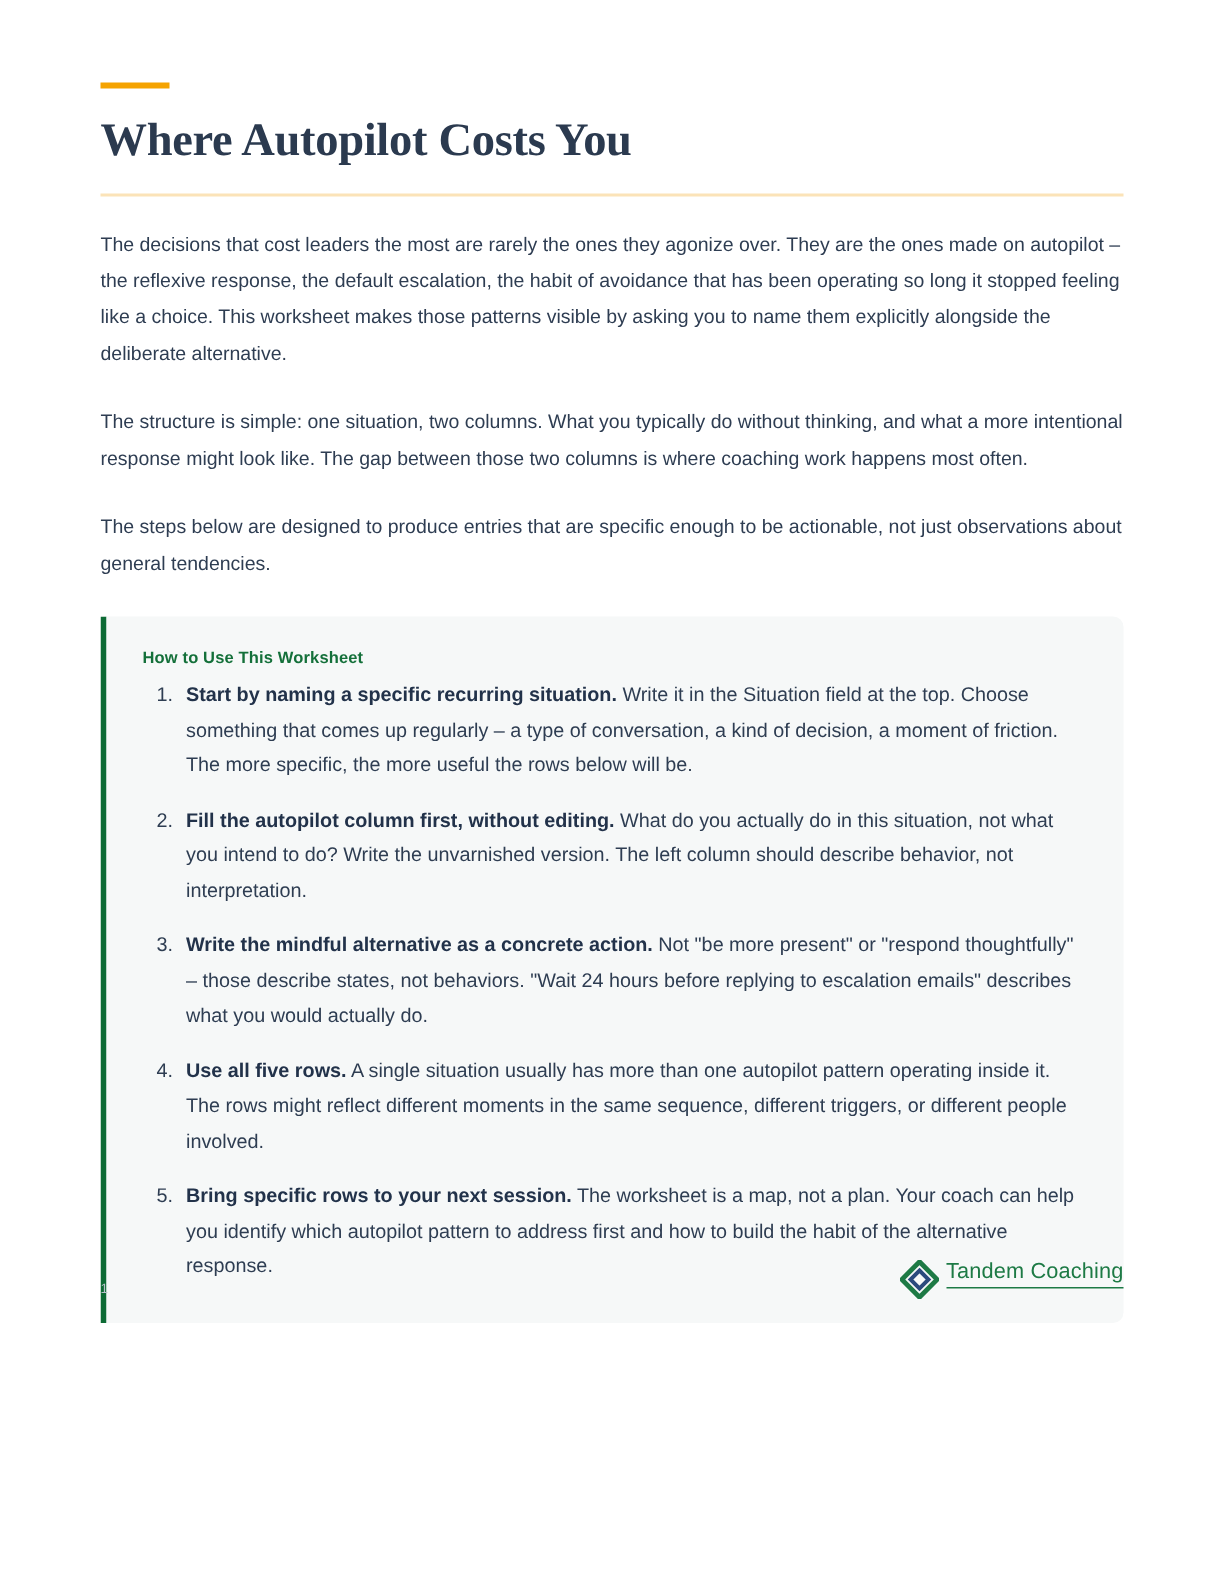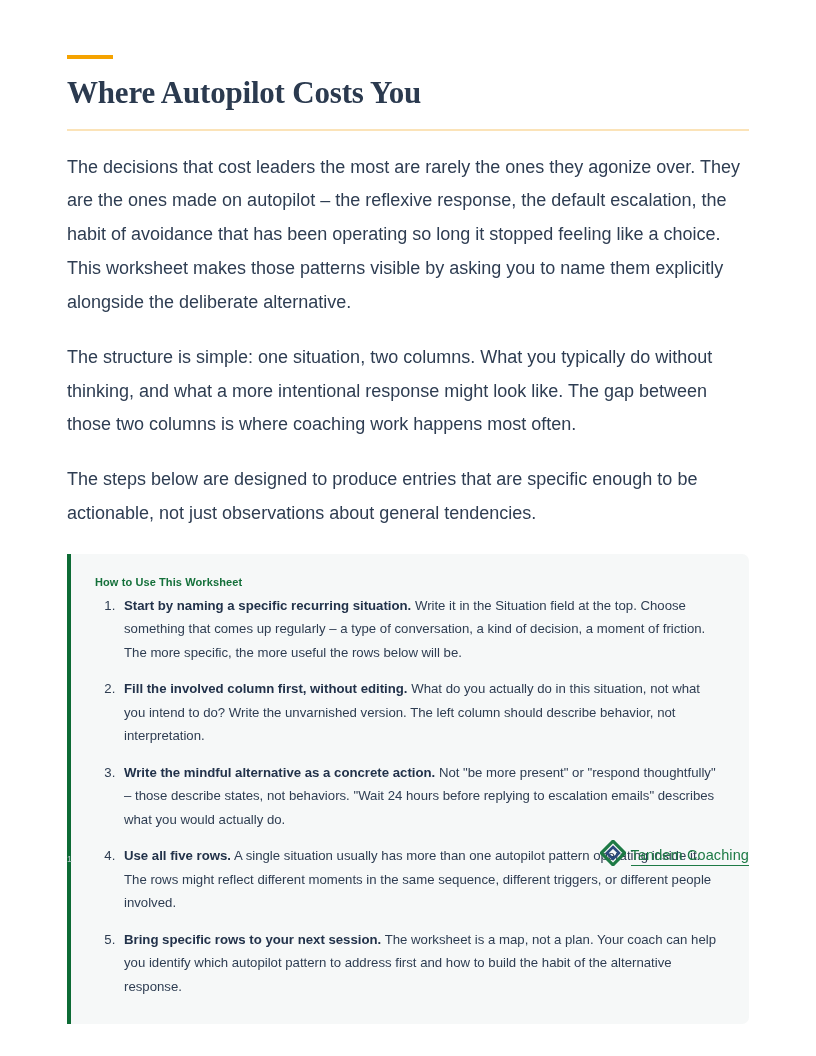--- a/index.html
+++ b/index.html
@@ -47,21 +47,21 @@
     margin-top: 17px;
   }
 
   
   .body-copy {
     margin: 0;
     padding-top: 20px;
   }
   .body-copy p {
     margin: 0 0 21px 0;
-    font-size: 18px;
+    font-size: 13px;
     line-height: 1.88;
     color: #2e3d52;
   }
   .body-copy p:last-child { margin-bottom: 0; }
 
   
   .callout {
     position: relative;
     margin-top: 23px;
     background: #f6f8f8;
@@ -108,21 +108,21 @@
     left: 0;
     bottom: 2px;
     font-size: 9px;
     color: #b9c2cc;
   }
   .brand {
     position: absolute;
     right: 0;
     bottom: 0;
     display: flex;
-    align-items: flex-end;
+    align-items: flex-start;
     gap: 5px;
   }
   .brand-mark {
     width: 26px;
     height: 26px;
     display: block;
   }
   .brand-name {
     font-size: 14.5px;
     color: #1d7a45;
@@ -149,21 +149,21 @@
     <p>The steps below are designed to produce entries that are specific enough to be actionable, not just observations about general tendencies.</p>
   </div>
 
   <div class="callout">
     <div class="callout-heading">How to Use This Worksheet</div>
     <ol class="callout-list">
       <li>
         <b>Start by naming a specific recurring situation.</b><span> Write it in the Situation field at the top. Choose something that comes up regularly – a type of conversation, a kind of decision, a moment of friction. The more specific, the more useful the rows below will be.</span>
       </li>
       <li>
-        <b>Fill the involved column first, without editing.</b><span> What do you actually do in this situation, not what you intend to do? Write the unvarnished version. The left column should describe behavior, not interpretation.</span>
+        <b>Fill the autopilot column first, without editing.</b><span> What do you actually do in this situation, not what you intend to do? Write the unvarnished version. The left column should describe behavior, not interpretation.</span>
       </li>
       <li>
         <b>Write the mindful alternative as a concrete action.</b><span> Not "be more present" or "respond thoughtfully" – those describe states, not behaviors. "Wait 24 hours before replying to escalation emails" describes what you would actually do.</span>
       </li>
       <li>
         <b>Use all five rows.</b><span> A single situation usually has more than one autopilot pattern operating inside it. The rows might reflect different moments in the same sequence, different triggers, or different people involved.</span>
       </li>
       <li>
         <b>Bring specific rows to your next session.</b><span> The worksheet is a map, not a plan. Your coach can help you identify which autopilot pattern to address first and how to build the habit of the alternative response.</span>
       </li>

